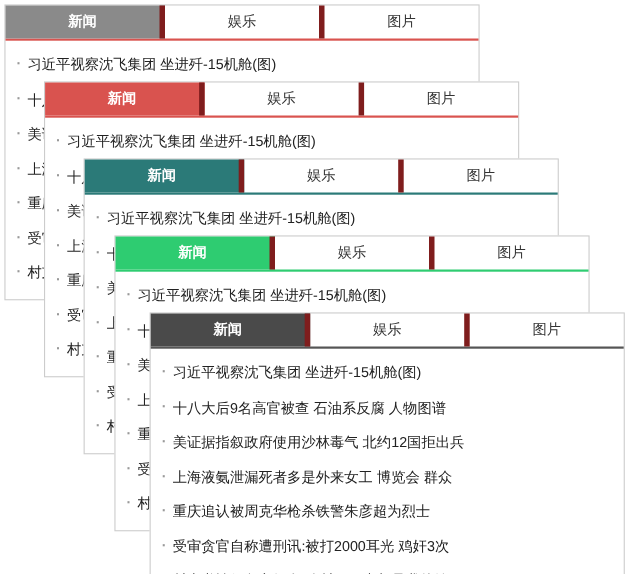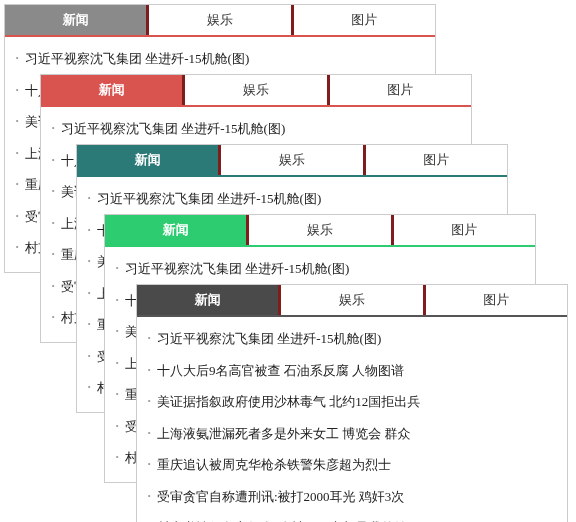--- a/index.html
+++ b/index.html
@@ -26,41 +26,40 @@
     border-bottom-width: 2px;
     border-bottom-style: solid;
     box-sizing: border-box;
   }
   .tab {
     flex: 1;
     text-align: center;
     line-height: 30px;
     font-size: 13px;
     color: #333;
-    border-right: 3px solid #7f1d1d;
+    border-right: 5px solid #7f1d1d;
     cursor: pointer;
     box-sizing: border-box;
   }
   .tab:last-child { border-right: none; }
   .tab.active {
     color: #fff;
     font-weight: bold;
   }
   .list {
     padding: 6px 10px 8px 10px;
   }
   .item {
     padding: 6px 0 6px 10px;
     position: relative;
     line-height: 1.5;
     color: #222;
     white-space: nowrap;
     overflow: hidden;
     text-overflow: ellipsis;
-    font-family: Liberation Serif, serif;
   }
   .item::before {
     content: "·";
     position: absolute;
     left: 0;
     top: 5px;
     color: #999;
     font-weight: bold;
   }
   

